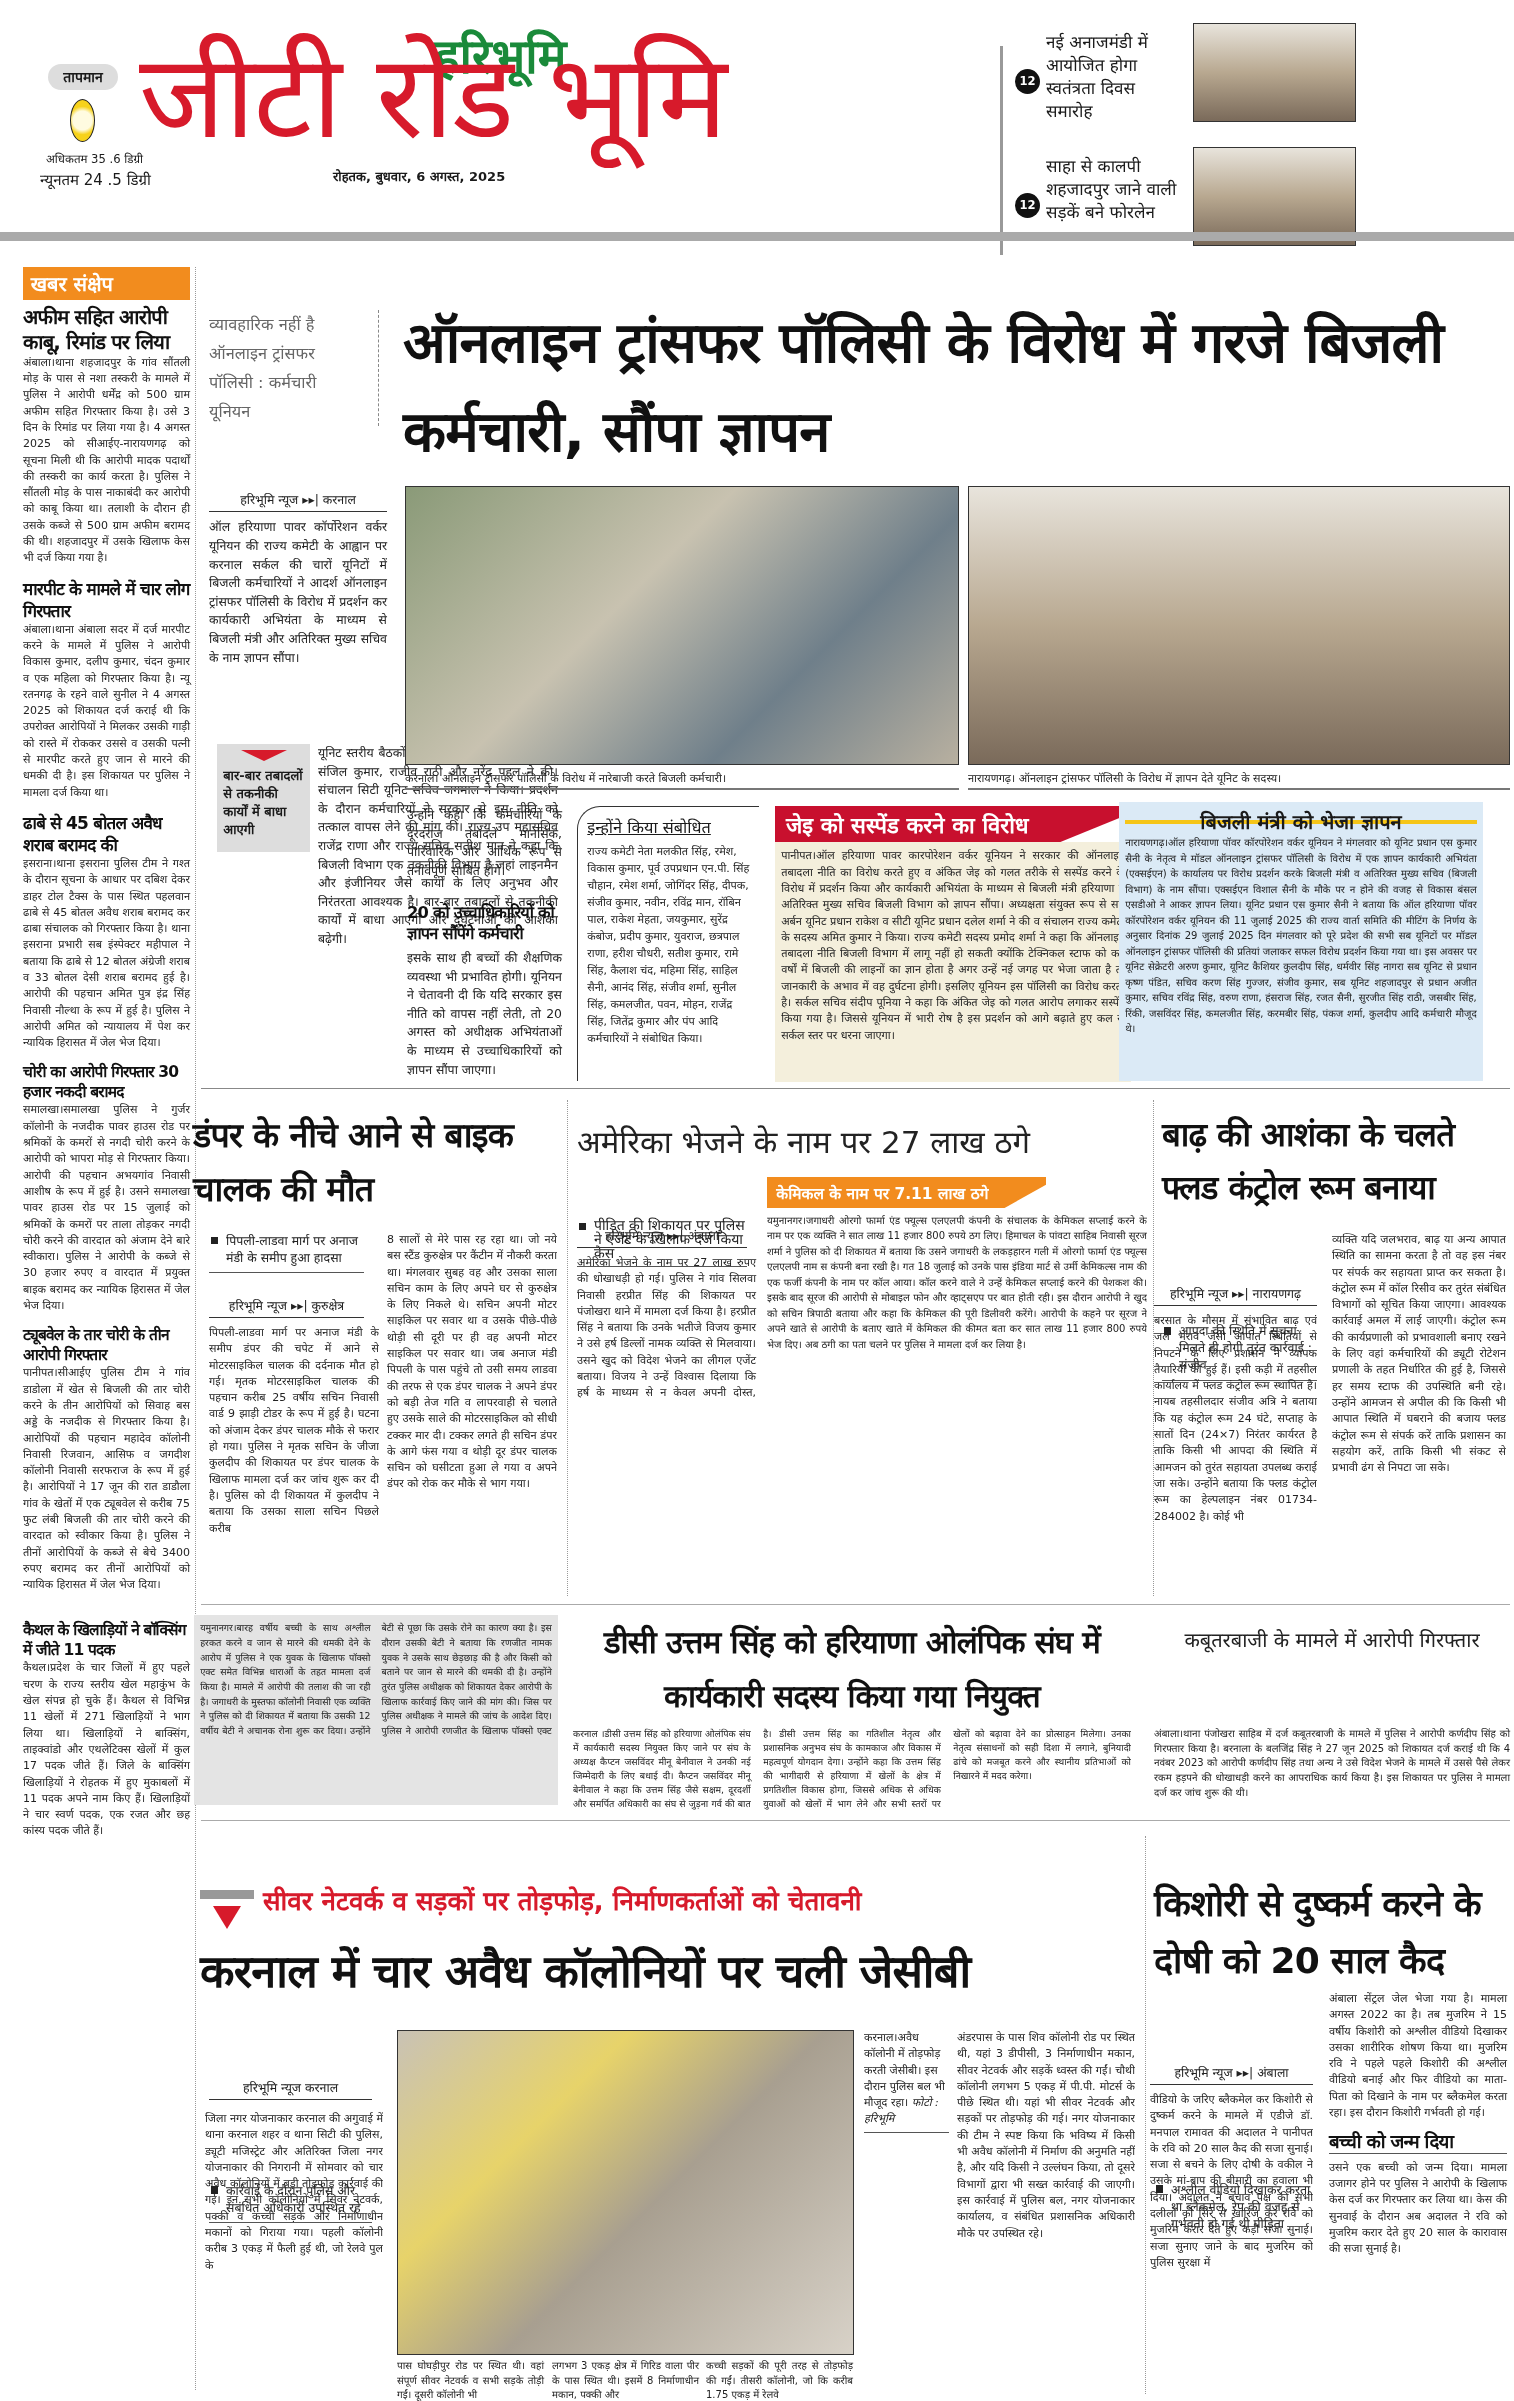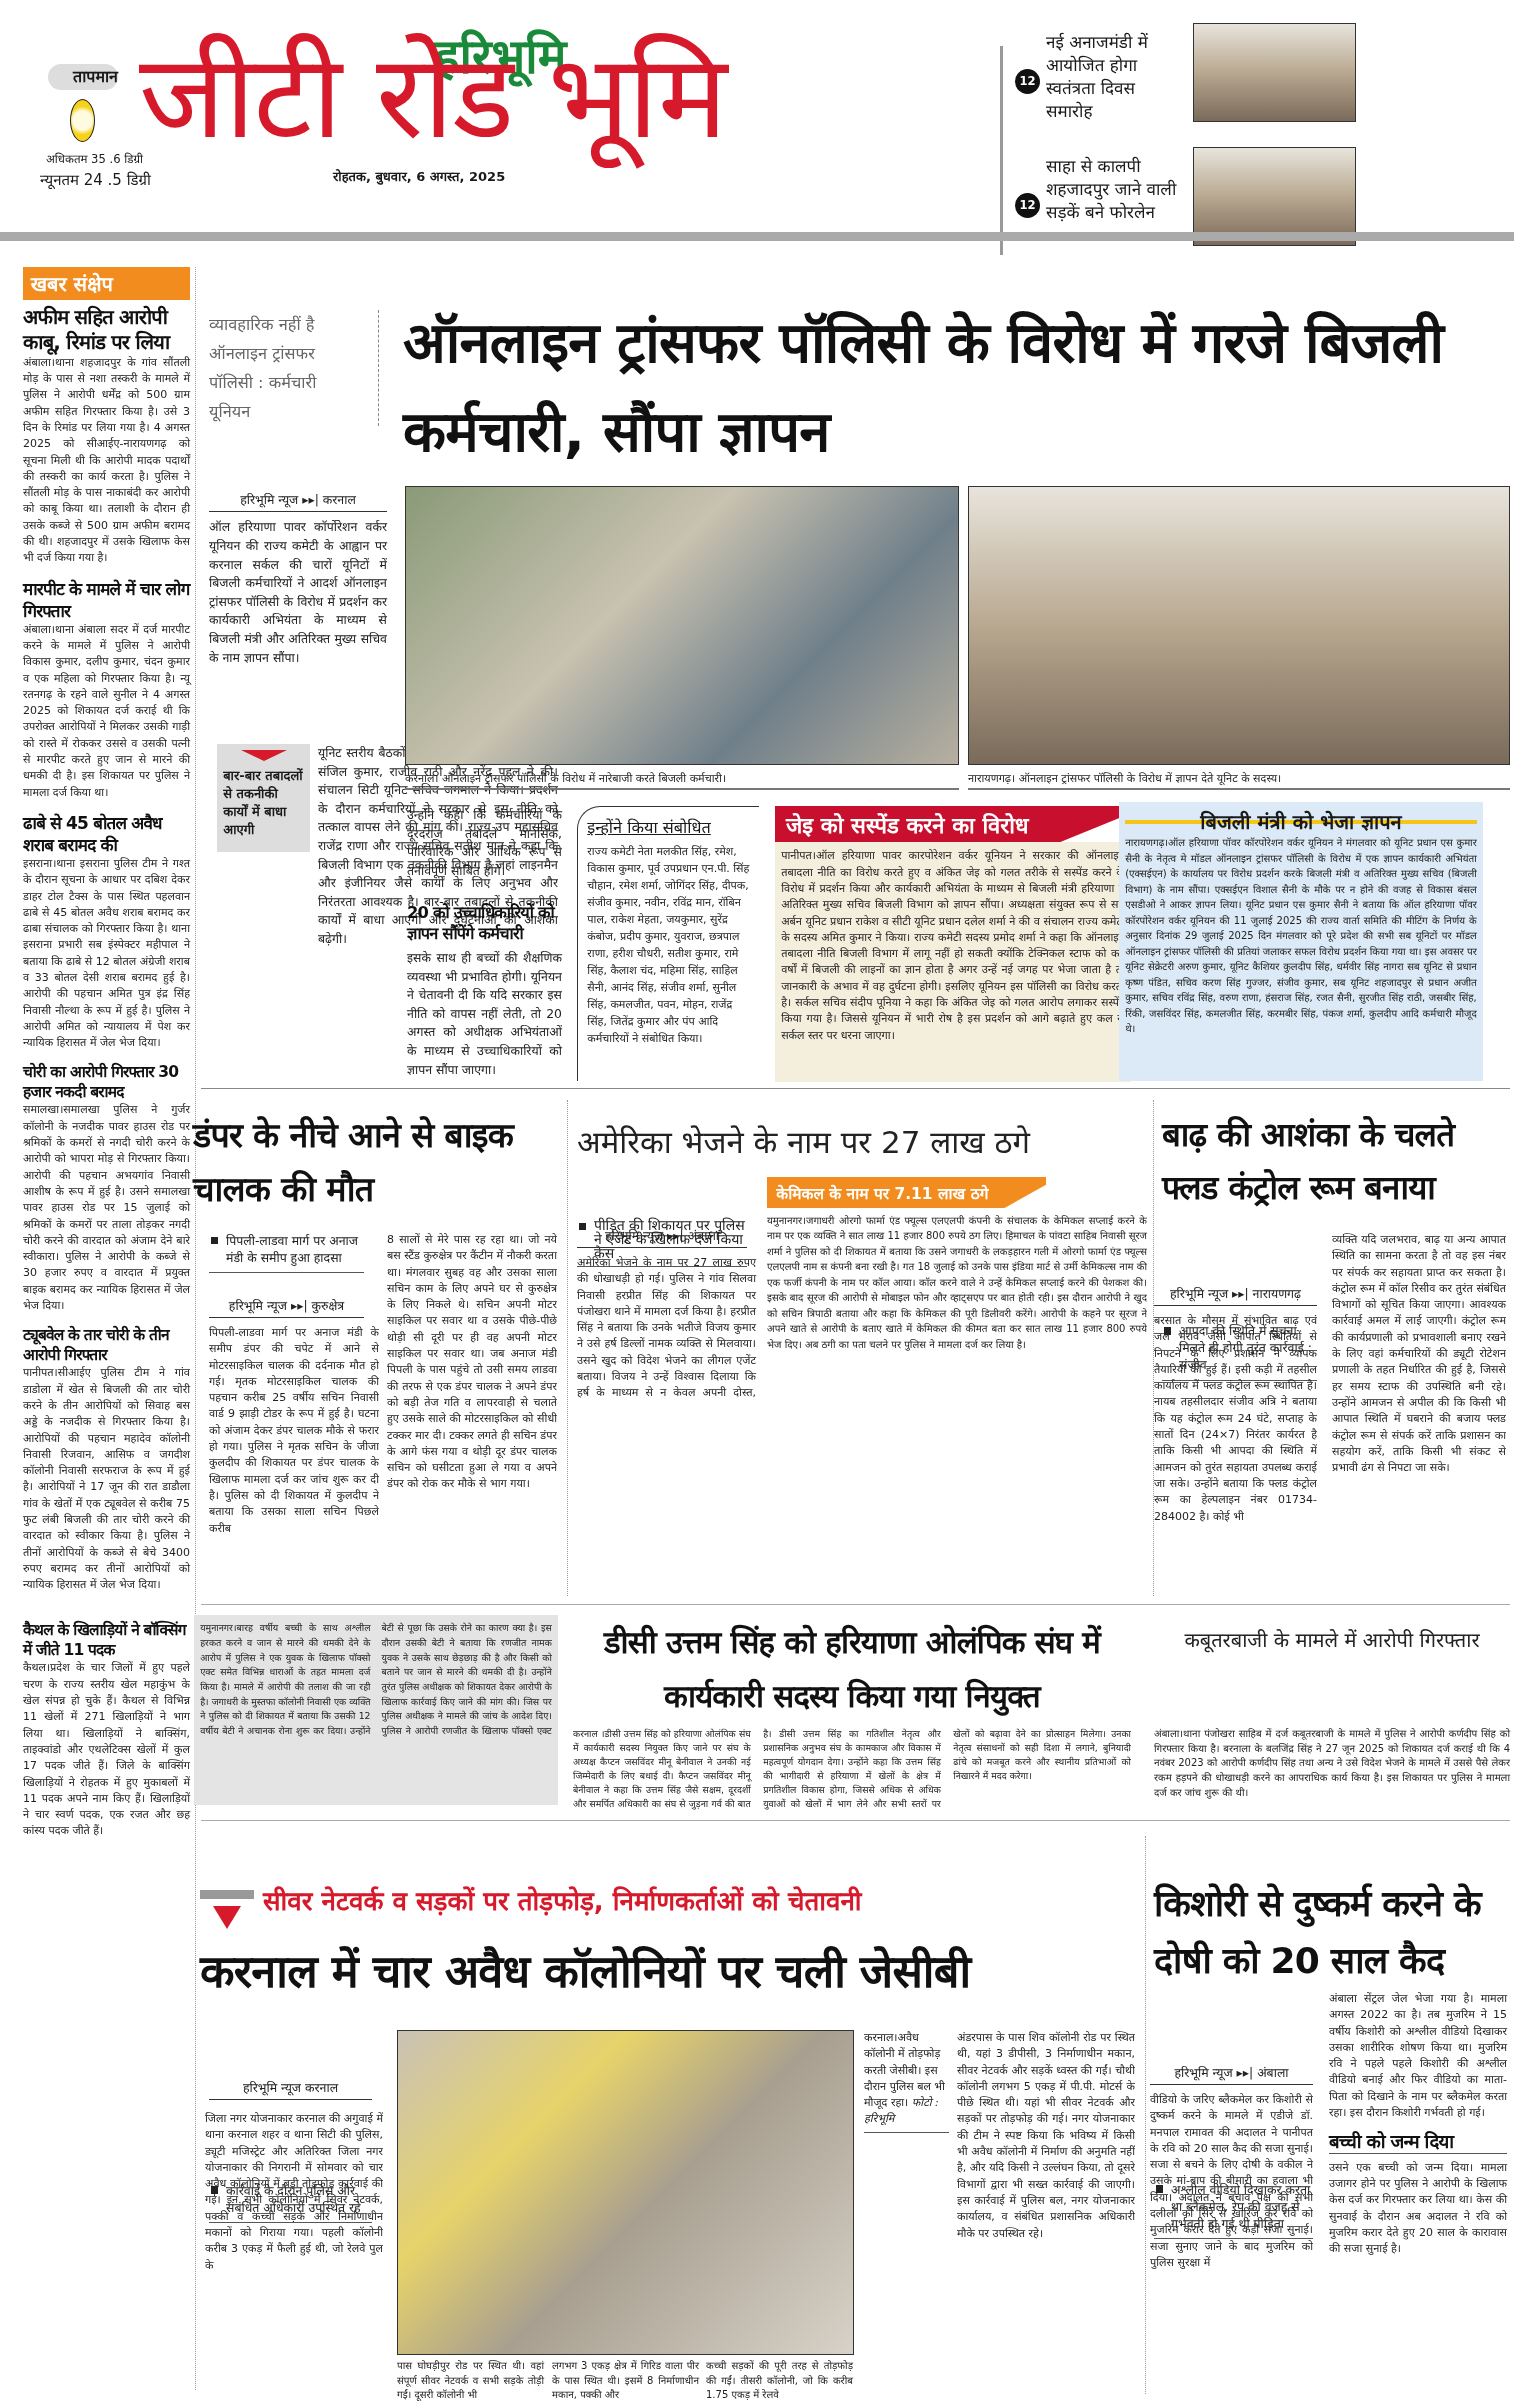--- a/index.html
+++ b/index.html
@@ -16,21 +16,21 @@
 .photo.room{background:linear-gradient(180deg,#e8e4dc,#b8a890 50%,#7a6a5a)}
 .photo.jcb{background:linear-gradient(135deg,#c9c2b5,#e7d36a 30%,#a89f90 55%,#d8d2c8)}
 .vsep{position:absolute;border-left:0.8px dotted #999}
 .hsep{position:absolute;border-top:1.5px solid #888}
 .caption{font-size:11px;color:#222;border-bottom:2.3px solid #777;padding:3.1px 0}
 .orange-tag{background:#f28c1e;color:#fff;font-weight:bold}
 </style>
 </head>
 <body>
 
-<div class="abs" style="left:48px;top:64px;width:70px;height:26px;background:#ddd;border-radius:13px;text-align:right;line-height:26px;font-size:16px;font-weight:bold">तापमान</div>
+<div class="abs" style="left:48px;top:64px;width:70px;height:26px;background:#ddd;border-radius:13px;text-align:center;line-height:26px;font-size:14px;font-weight:bold">तापमान</div>
 <div class="abs" style="left:70px;top:99px;width:25px;height:43px;border-radius:50%;background:radial-gradient(circle,#fffbe0 40%,#f7d21b 60%);border:1.5px solid #222"></div>
 <div class="abs" style="left:46px;top:151px;font-size:11.6px">अधिकतम 35 .6 डिग्री</div>
 <div class="abs" style="left:40px;top:169px;font-size:15px">न्यूनतम 24 .5 डिग्री</div>
 
 <div class="abs" style="left:434px;top:22px;font-size:48px;font-weight:bold;color:#1a8a3a">हरिभूमि</div>
 <div class="abs" style="left:139px;top:31px;font-size:116px;line-height:132px;color:#d71a2b;font-weight:normal;letter-spacing:-1.5px">जीटी रोड भूमि</div>
 <div class="abs" style="left:333px;top:167px;font-size:13px;font-weight:bold">रोहतक, बुधवार, 6 अगस्त, 2025</div>
 
 <div class="abs" style="left:984px;top:23px;width:527px;height:256px">
   <div class="abs" style="left:15.5px;top:23px;width:3.1px;height:209px;background:#999"></div>

